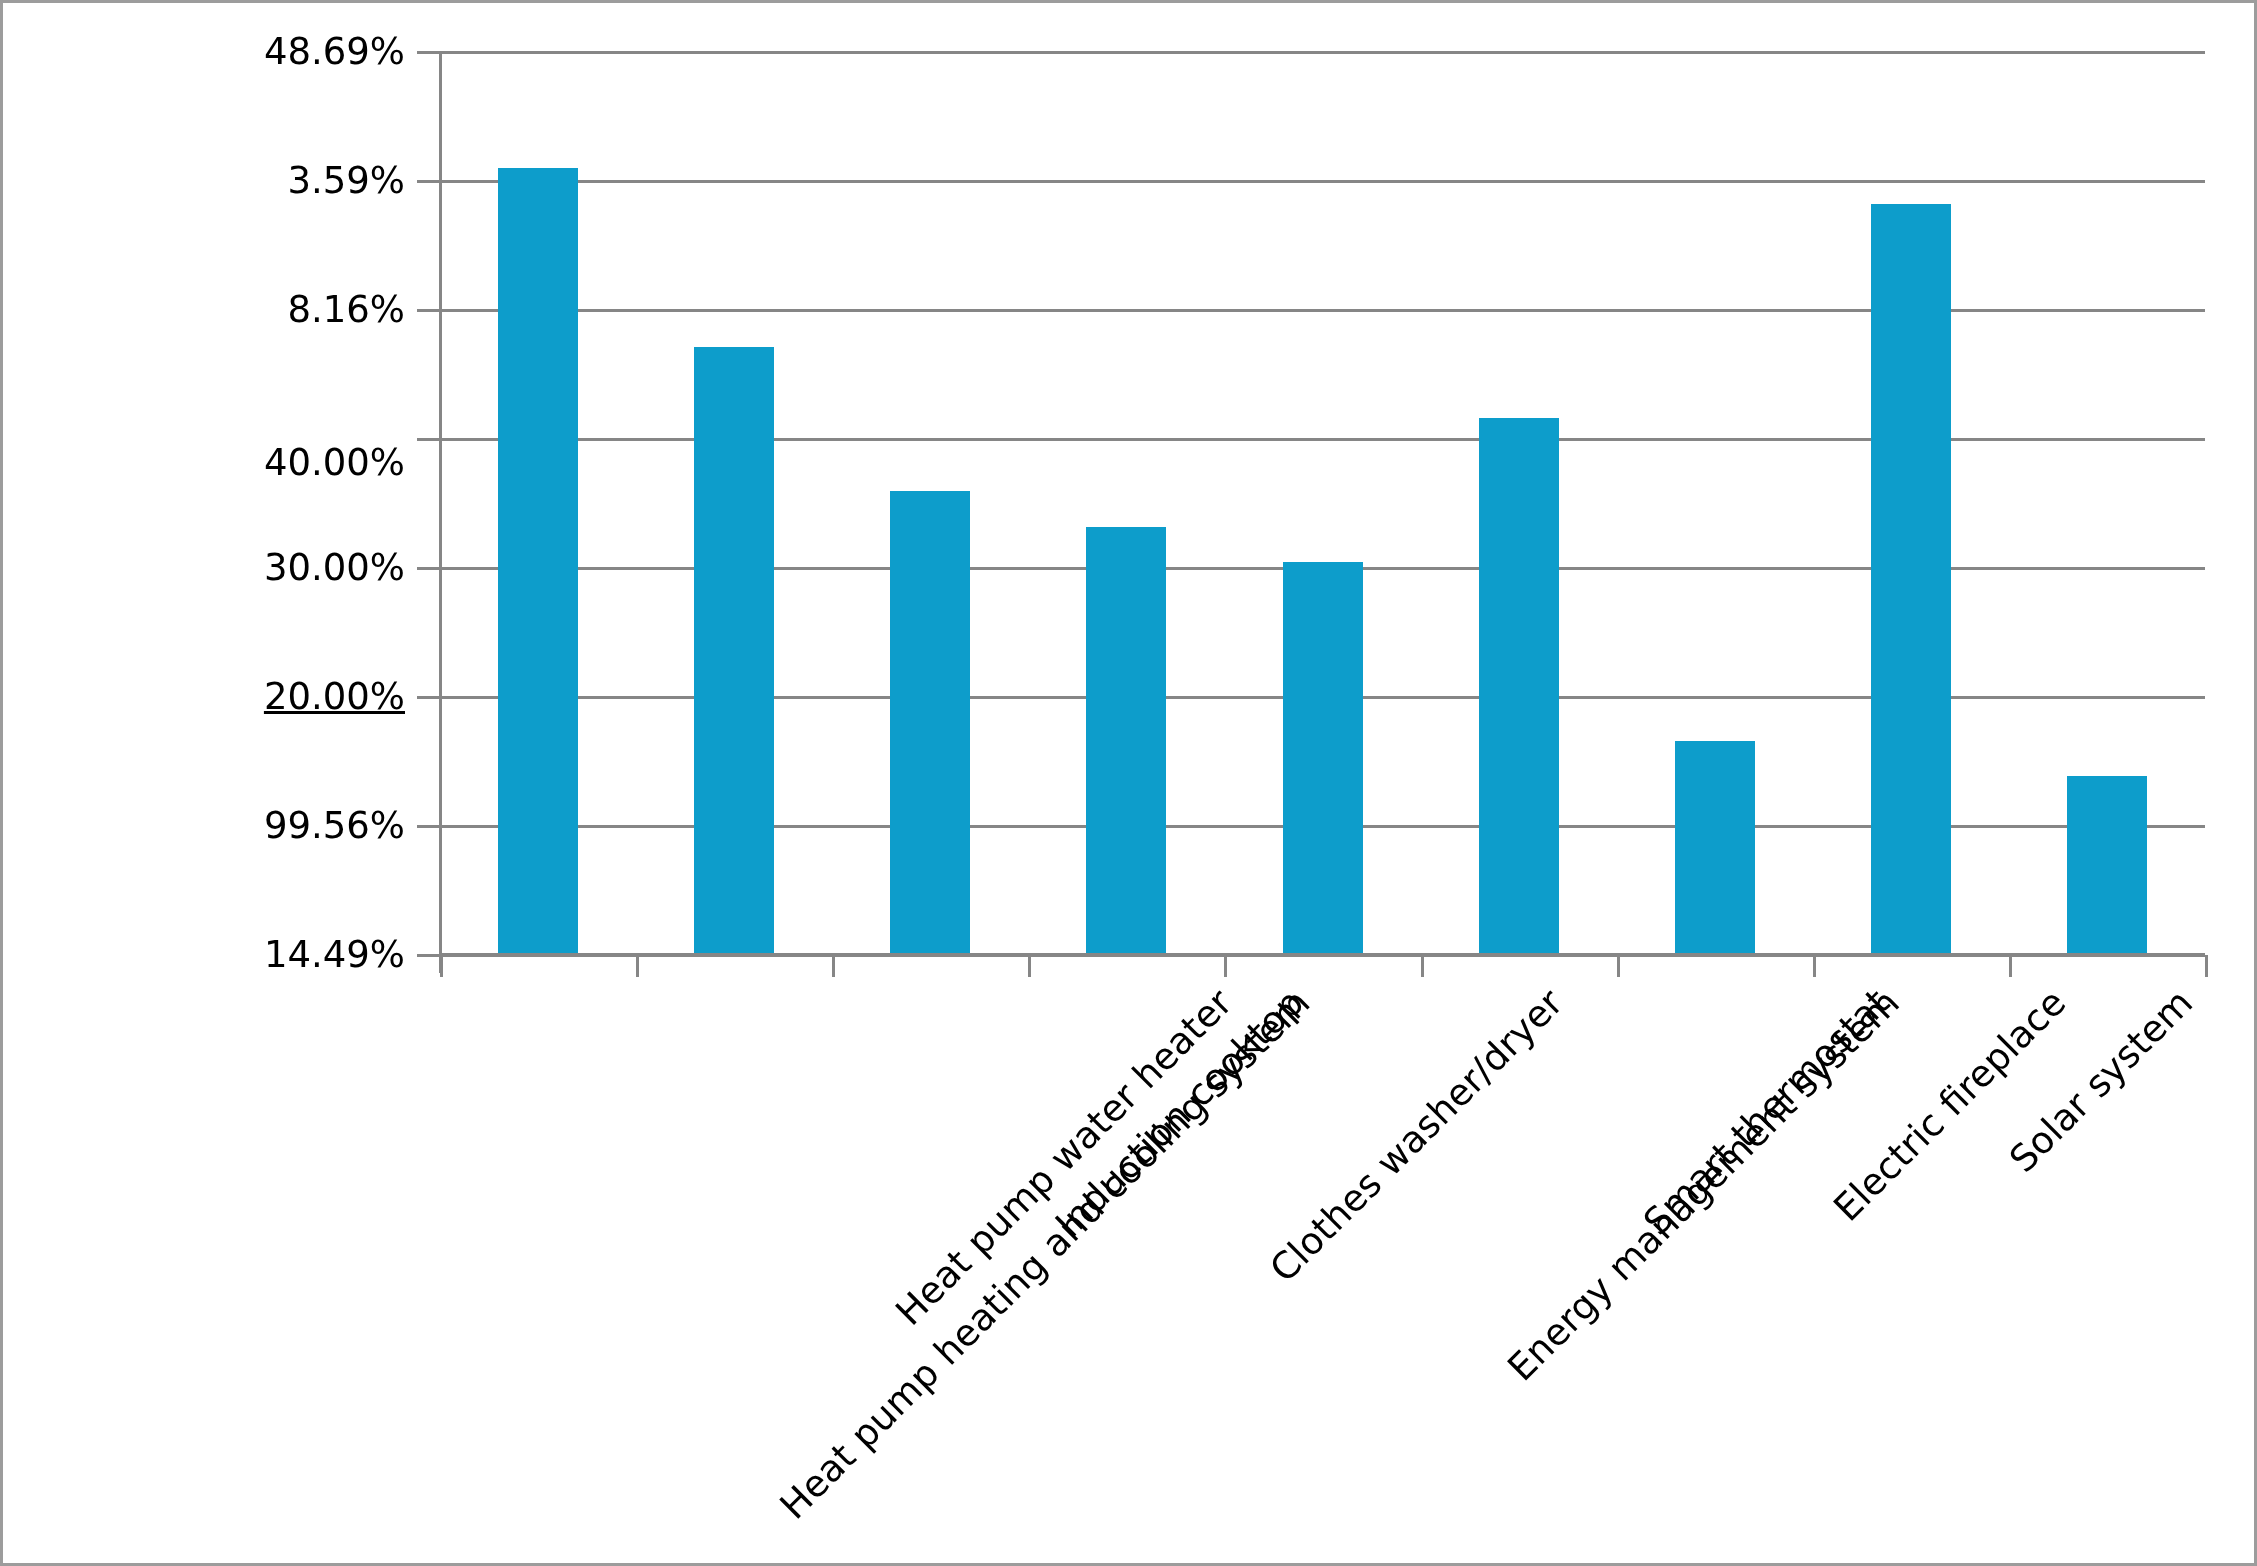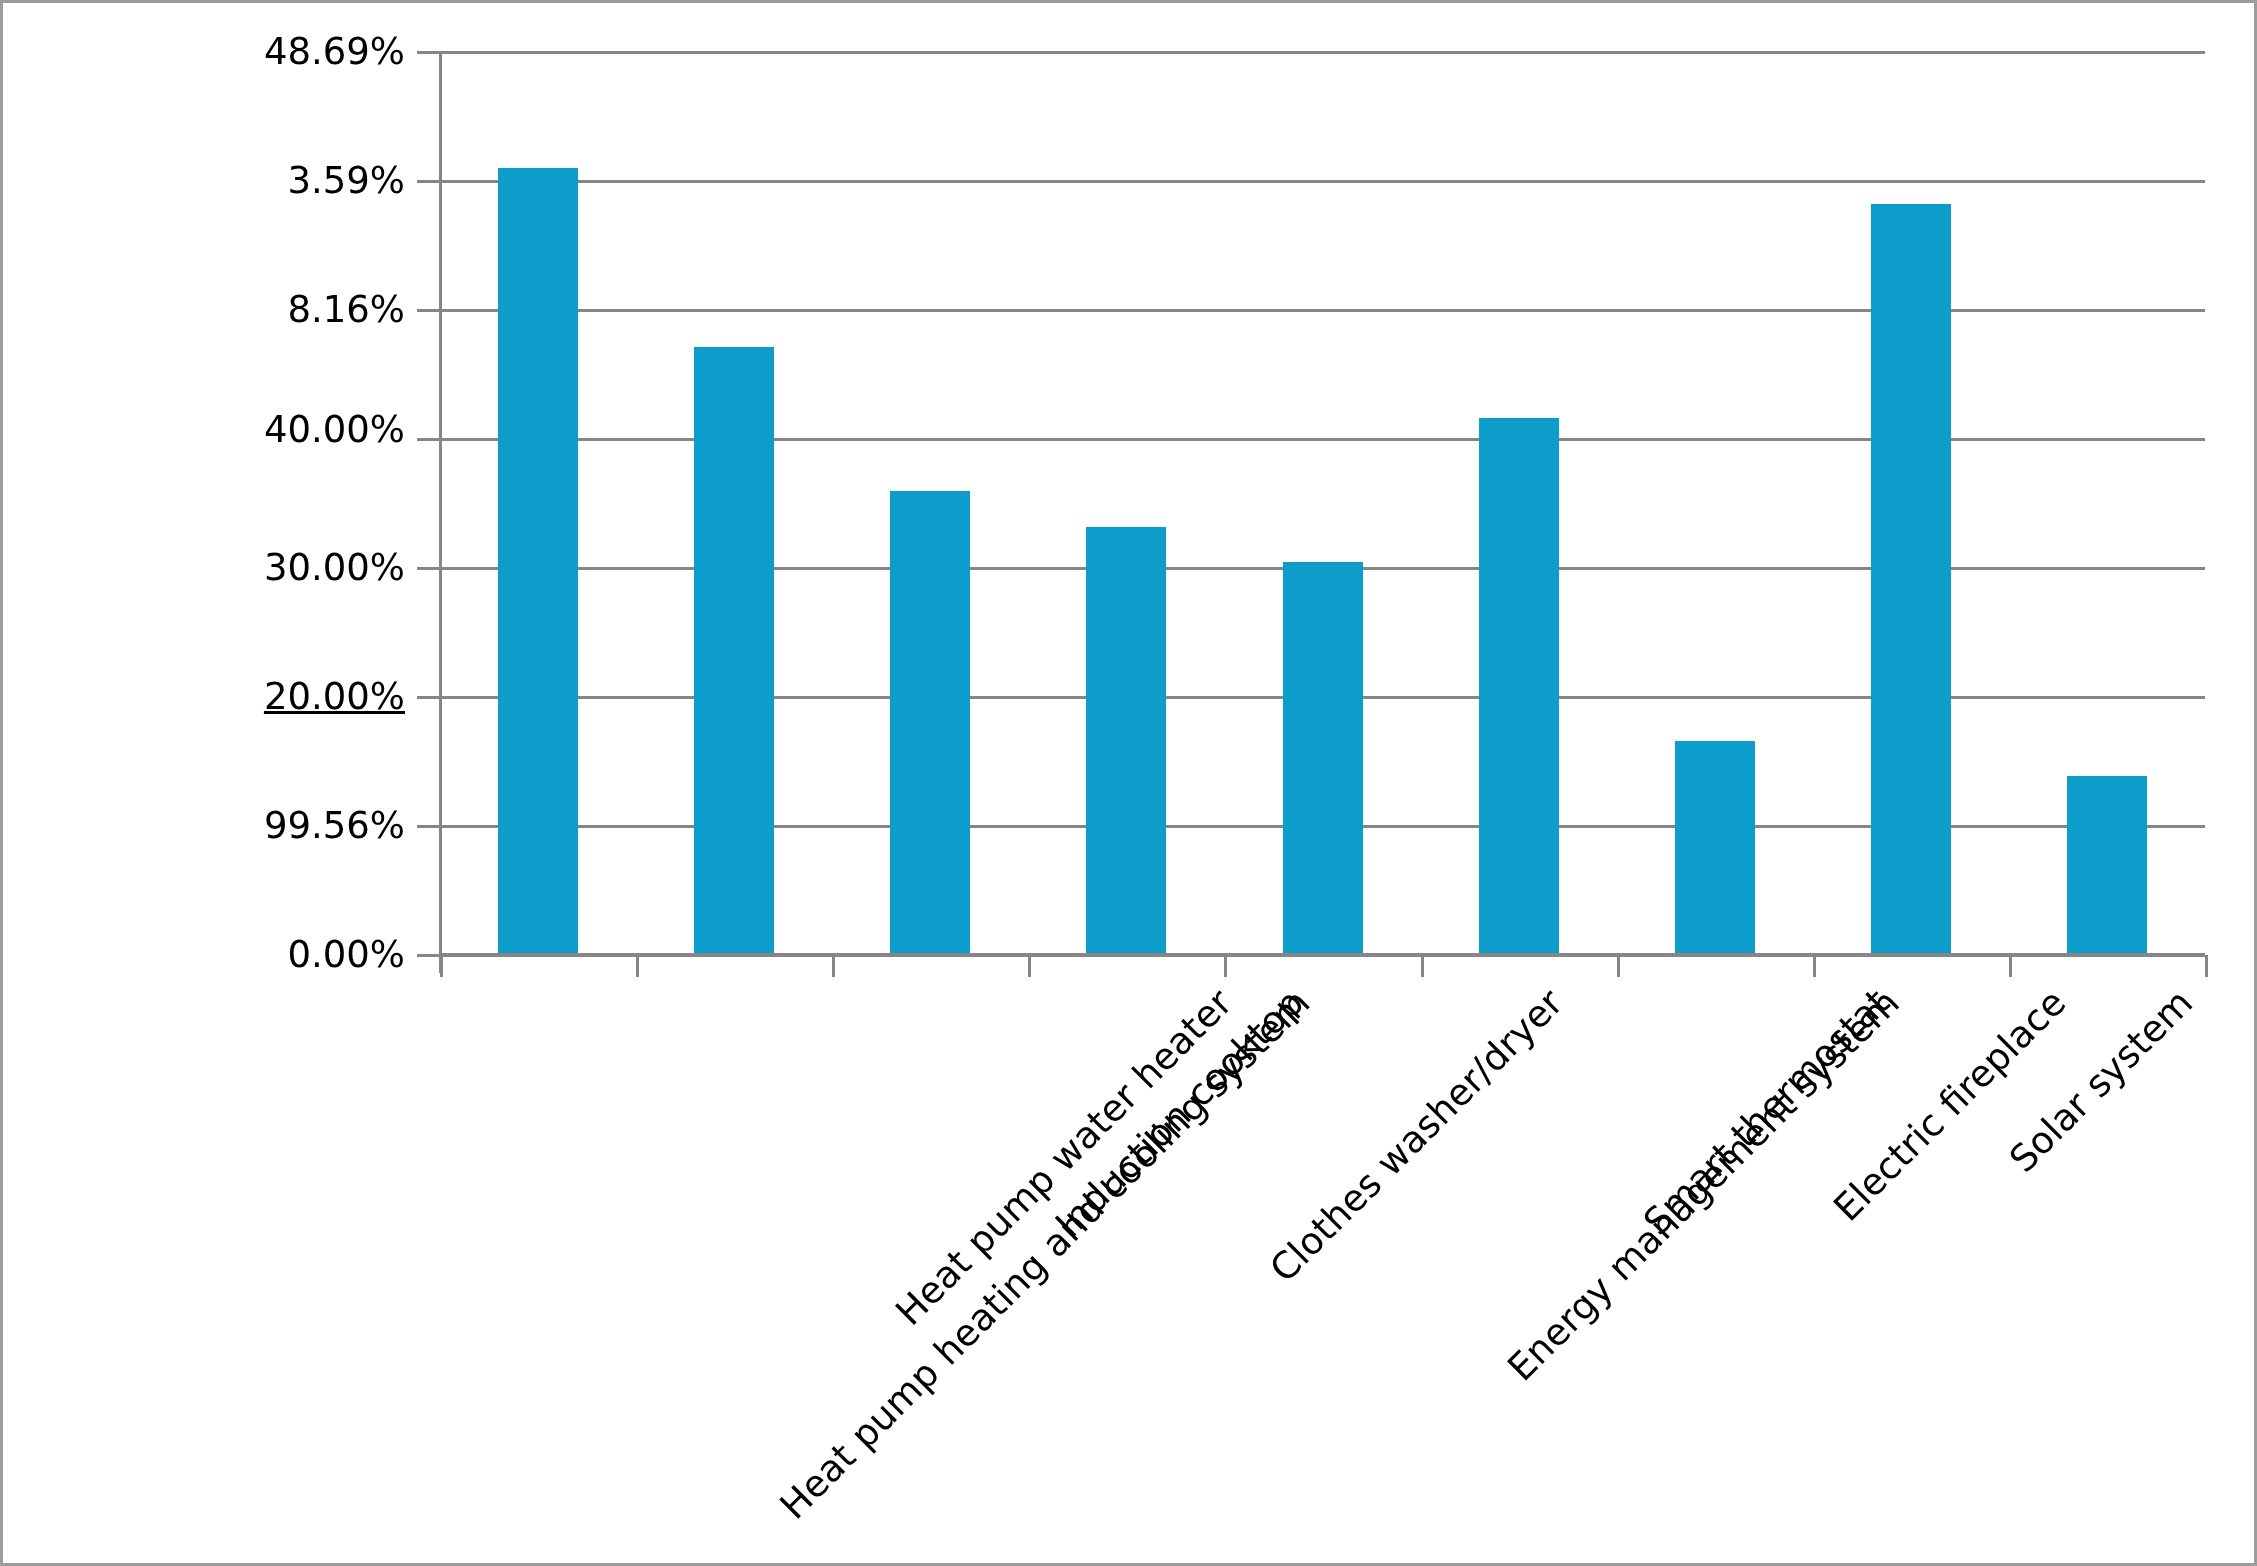--- a/index.html
+++ b/index.html
@@ -105,25 +105,25 @@
     line-height: 1.05;
     pointer-events: auto;
   }
 </style>
 </head>
 <body>
 
 <div id="page">
 
   <div id="ylabels">
-      <div class="ylabel" style="top: 933px;">0.00%</div>
+      <div class="ylabel" style="top: 933px;">14.49%</div>
       <div class="ylabel" style="top: 804px;">99.56%</div>
       <div class="ylabel" style="top: 675px; text-decoration: underline;">20.00%</div>
       <div class="ylabel" style="top: 546px;">30.00%</div>
-      <div class="ylabel" style="top: 408px; margin-left: 25px;">40.00%</div>
+      <div class="ylabel" style="top: 441px; margin-left: 25px;">40.00%</div>
       <div class="ylabel" style="top: 288px;">8.16%</div>
       <div class="ylabel" style="top: 159px;">3.59%</div>
       <div class="ylabel" style="top: 30px;">48.69%</div>
     </div>
 
   <div class="axis-line-y"></div>
 
   <div id="plot-area">
       <div class="gridline" style="top: 901.5px;"></div>
       <div class="gridline" style="top: 772.5px;"></div>

